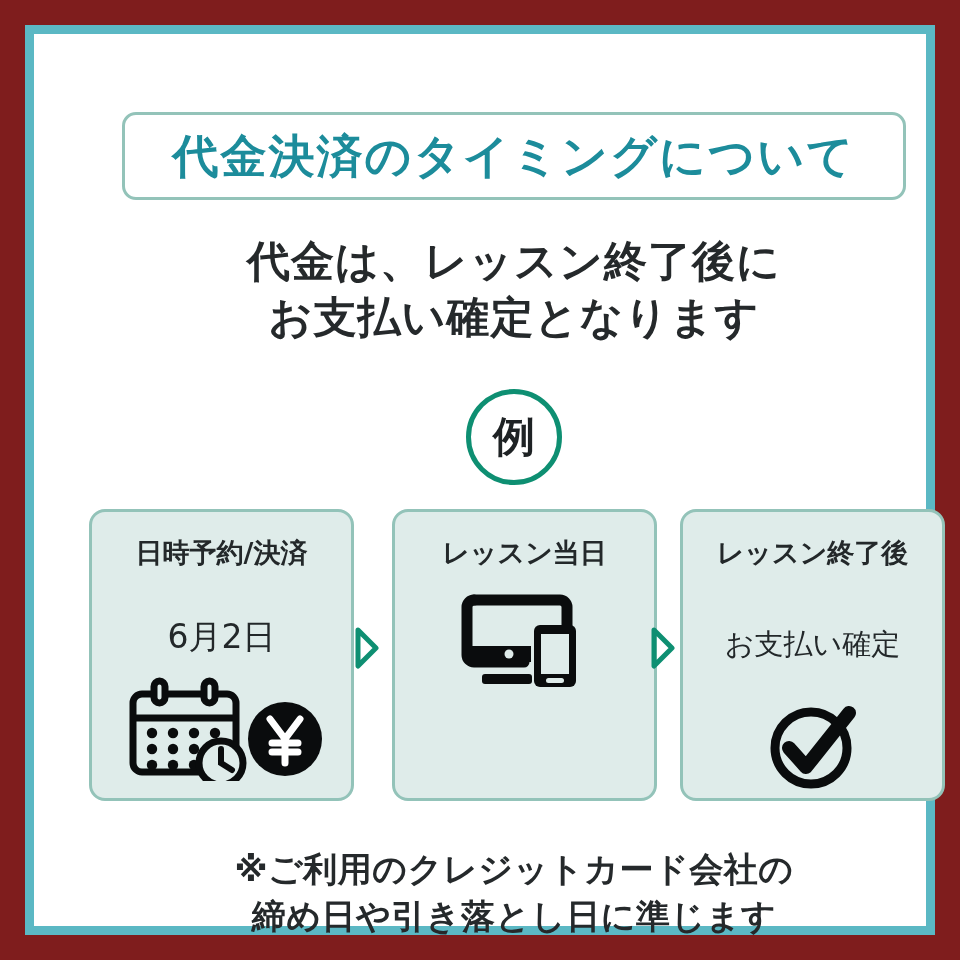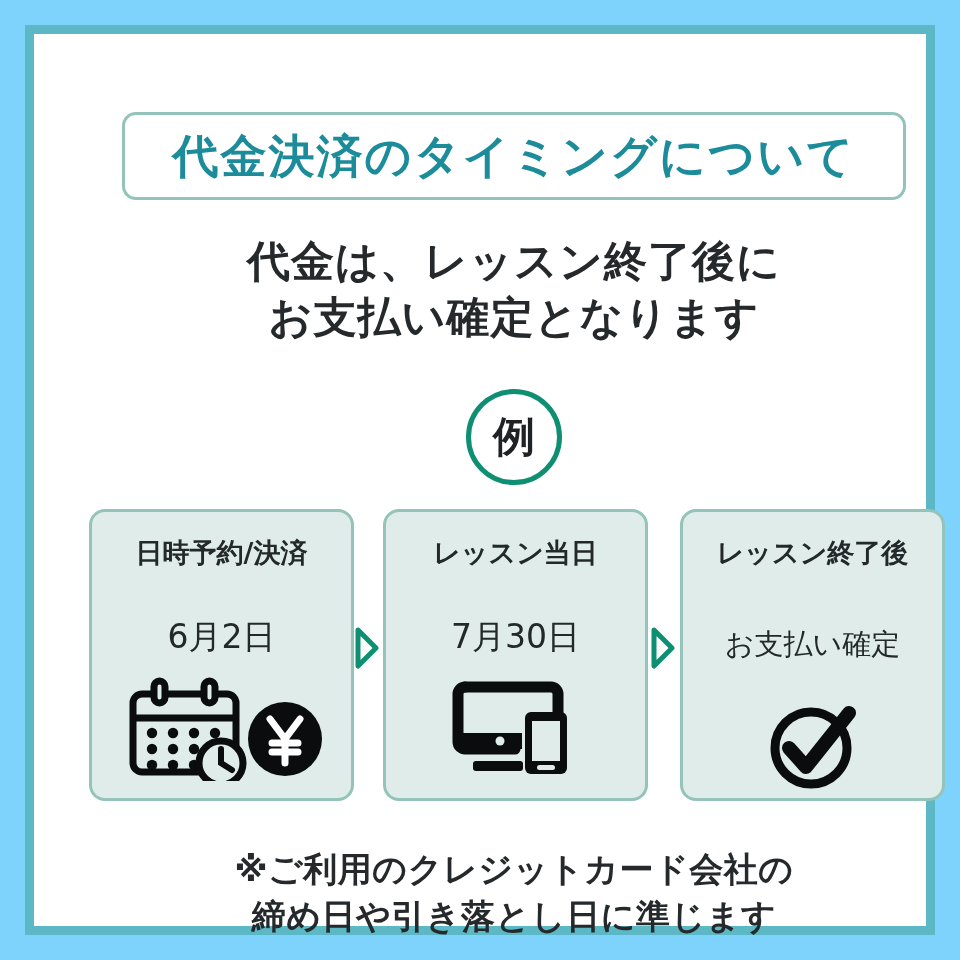--- a/index.html
+++ b/index.html
@@ -4,21 +4,21 @@
 <style>
   html,body{margin:0;padding:0;background:#ffffff;}
   body{
     width:960px;height:960px;
     font-family:"DejaVu Sans","Liberation Sans",sans-serif;
     overflow:hidden;
   }
   .canvas{
     position:relative;
     width:960px;height:960px;
-    background:#7dd3fc;
+    background:#7f1d1d;
     box-sizing:border-box;
   }
   
   .outer-frame{
     position:absolute;
     left:25px;top:25px;
     width:910px;height:910px;
     border:9px solid #5BB8C4;
     box-sizing:border-box;
     background:#ffffff;
@@ -82,21 +82,21 @@
     position:absolute;
     top:0;
     width:265px;height:292px;
     background:#DFECEA;
     border:3px solid #93C3B9;
     border-radius:16px;
     box-sizing:border-box;
     display:flex;flex-direction:column;align-items:center;
   }
   .card-1{left:55px;}
-  .card-2{left:349px;}
+  .card-2{left:358px;}
   .card-3{left:646px;gap:8px;}
   .card-title{
     margin-top:27px;
     color:#23282A;
     font-size:27px;
     font-weight:700;
     line-height:1;
     white-space:nowrap;
   }
   .card-value{
@@ -187,21 +187,20 @@
             <g>
               <circle cx="163" cy="62" r="37" fill="#0A0C0D"></circle>
               <path d="M148 42 L163 62 L178 42 M163 62 L163 86 M150 66 L176 66 M150 75 L176 75" fill="none" stroke="#ffffff" stroke-width="7" stroke-linecap="round" stroke-linejoin="round"></path>
             </g>
           </svg>
         </div>
       </div>
 
       <div class="card card-2">
         <div class="card-title">レッスン当日</div>
-        <div class="card-value">7月30日</div>
         <div class="card-icon">
           <svg width="130" height="104" viewBox="0 0 130 104">
             <path d="M14 10 h86 a7 7 0 0 1 7 7 v22" fill="none" stroke="#0A0C0D" stroke-width="11" stroke-linecap="round"></path>
             <path d="M14 10 a7 7 0 0 0 -7 7 v48 a7 7 0 0 0 7 7 h50" fill="none" stroke="#0A0C0D" stroke-width="11" stroke-linecap="round"></path>
             <rect x="7" y="56" width="64" height="16" fill="#0A0C0D"></rect>
             <circle cx="49" cy="64" r="4.5" fill="#DFECEA"></circle>
             <rect x="22" y="84" width="50" height="10" rx="3" fill="#0A0C0D"></rect>
             <rect x="74" y="35" width="42" height="62" rx="6" fill="#0A0C0D"></rect>
             <rect x="81" y="44" width="28" height="40" fill="#DFECEA"></rect>
             <rect x="86" y="88" width="18" height="5" rx="2.5" fill="#DFECEA"></rect>

